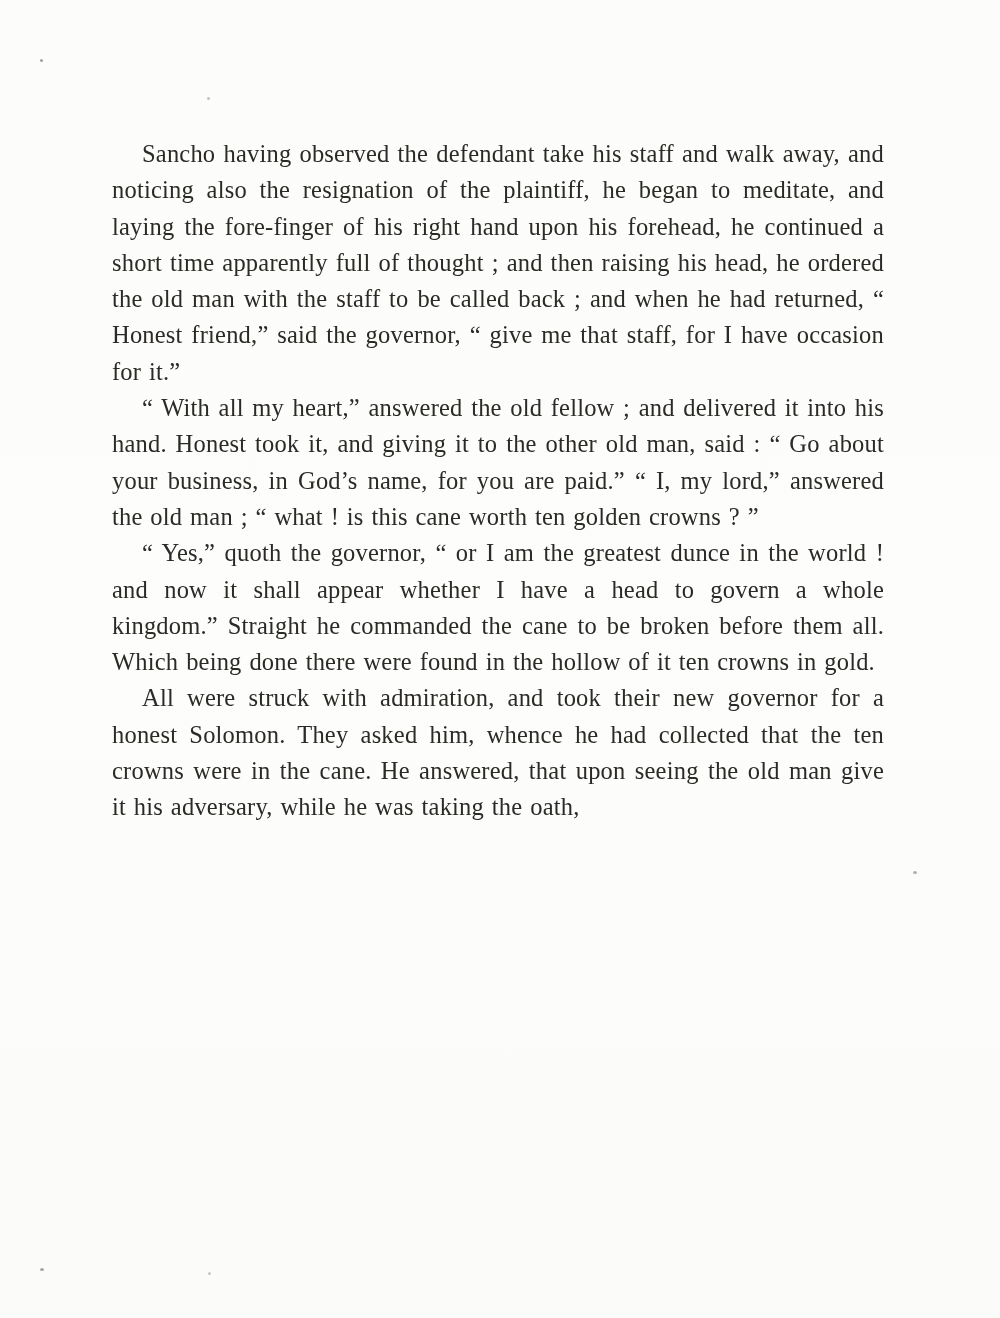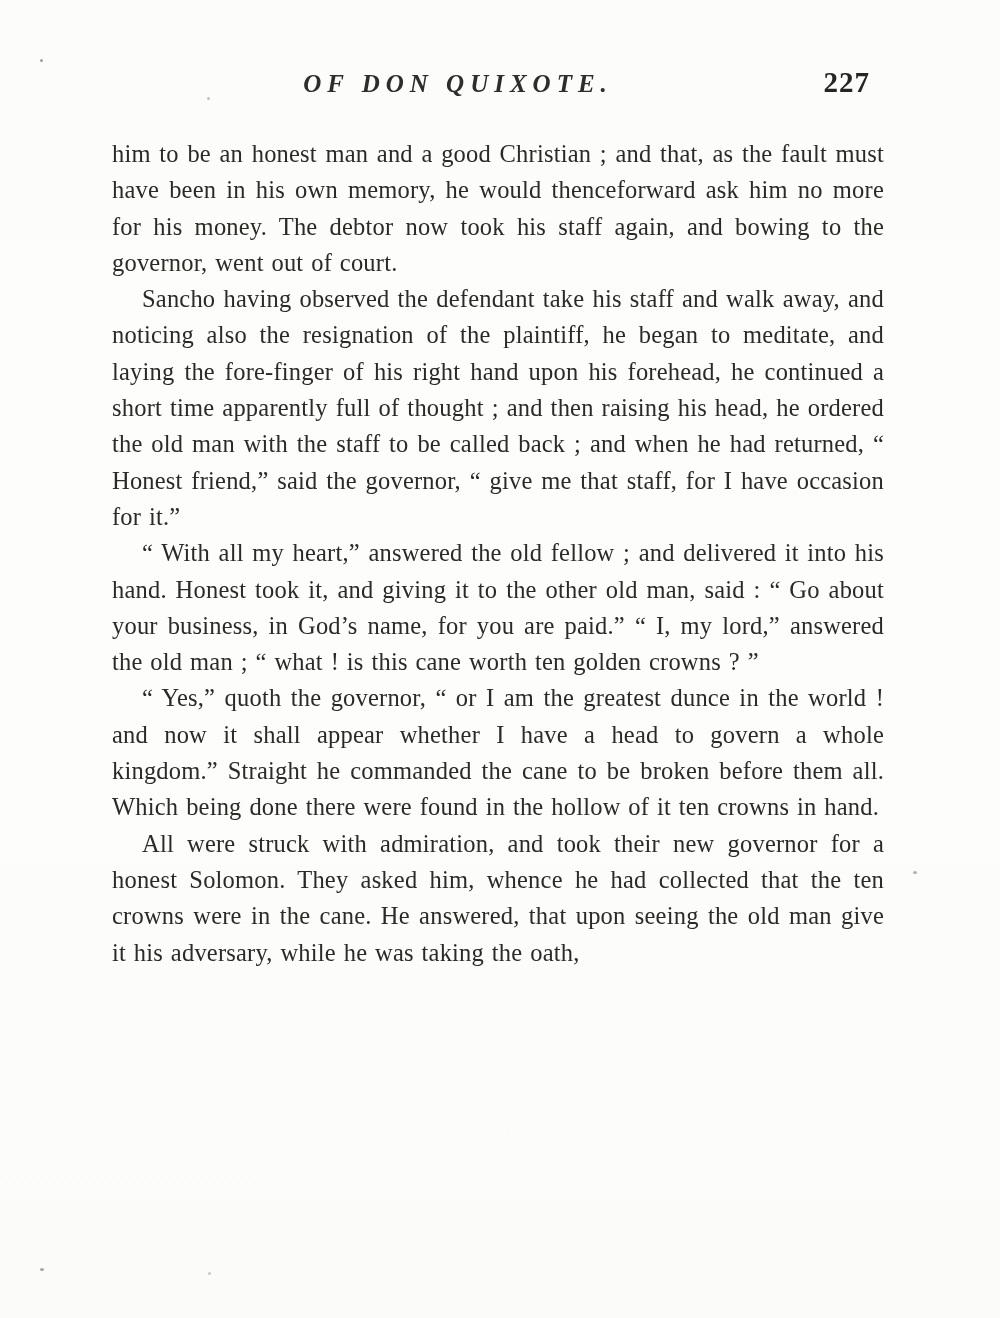--- a/index.html
+++ b/index.html
@@ -76,30 +76,25 @@
   .speck.s2 { left: 207px; top: 97px;   width: 3px; height: 3px; opacity: 0.35; }
   .speck.s3 { left: 913px; top: 871px;  width: 4px; height: 3px; opacity: 0.45; }
   .speck.s4 { left: 40px;  top: 1268px; width: 4px; height: 3px; opacity: 0.5; }
   .speck.s5 { left: 208px; top: 1272px; width: 3px; height: 3px; opacity: 0.3; }
 </style>
 </head>
 <body>
 
 <div class="page">
 
-  <div class="header">
-    <div class="running-title">OF DON QUIXOTE.</div>
-    <div class="page-number">227</div>
-  </div>
 
   <div class="body-text">
-    <p class="para no-indent">him to be an honest man and a good Christian ; and that, as the fault must have been in his own memory, he would thenceforward ask him no more for his money. The debtor now took his staff again, and bowing to the governor, went out of court.</p>
     <p class="para">Sancho having observed the defendant take his staff and walk away, and noticing also the resignation of the plaintiff, he began to meditate, and laying the fore-finger of his right hand upon his forehead, he continued a short time apparently full of thought ; and then raising his head, he ordered the old man with the staff to be called back ; and when he had returned, “ Honest friend,” said the governor, “ give me that staff, for I have occasion for it.”</p>
     <p class="para">“ With all my heart,” answered the old fellow ; and delivered it into his hand. Honest took it, and giving it to the other old man, said : “ Go about your business, in God’s name, for you are paid.” “ I, my lord,” answered the old man ; “ what ! is this cane worth ten golden crowns ? ”</p>
-    <p class="para">“ Yes,” quoth the governor, “ or I am the greatest dunce in the world ! and now it shall appear whether I have a head to govern a whole kingdom.” Straight he commanded the cane to be broken before them all. Which being done there were found in the hollow of it ten crowns in hand.</p>
+    <p class="para">“ Yes,” quoth the governor, “ or I am the greatest dunce in the world ! and now it shall appear whether I have a head to govern a whole kingdom.” Straight he commanded the cane to be broken before them all. Which being done there were found in the hollow of it ten crowns in gold.</p>
     <p class="para">All were struck with admiration, and took their new governor for a honest Solomon. They asked him, whence he had collected that the ten crowns were in the cane. He answered, that upon seeing the old man give it his adversary, while he was taking the oath,</p>
   </div>
 
   <div class="speck s1"></div>
   <div class="speck s2"></div>
   <div class="speck s3"></div>
   <div class="speck s4"></div>
   <div class="speck s5"></div>
 
 </div>

